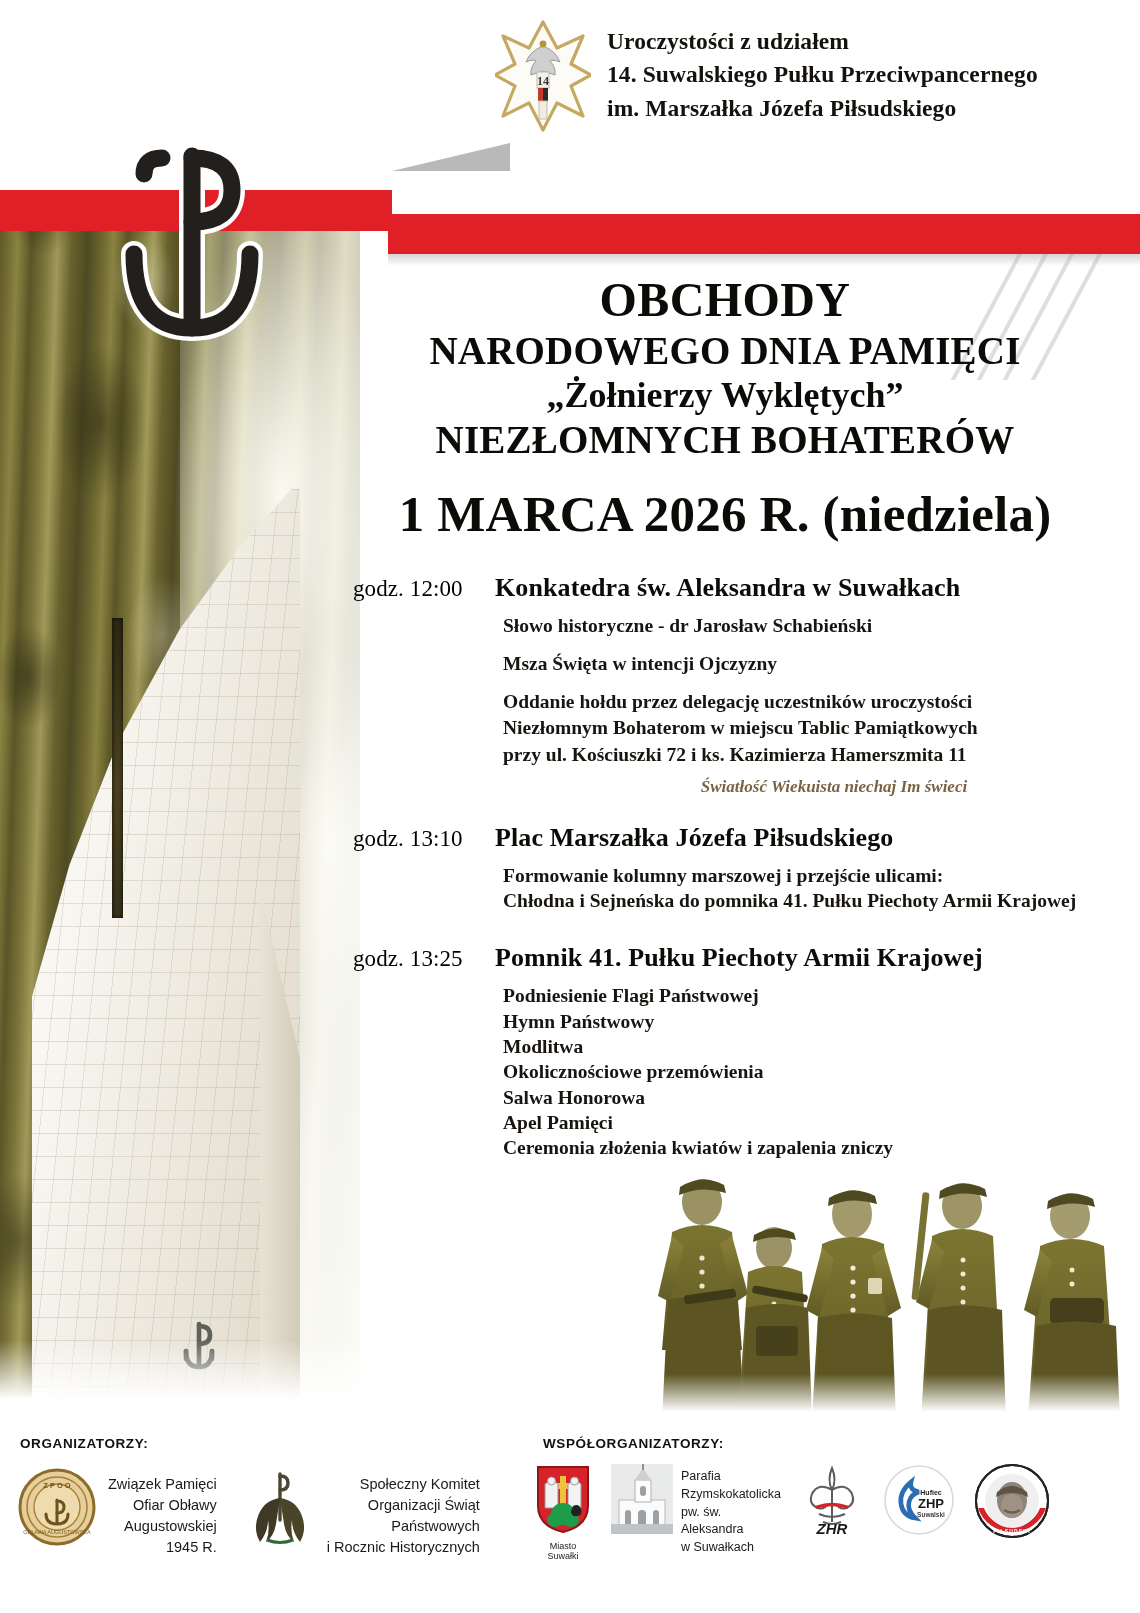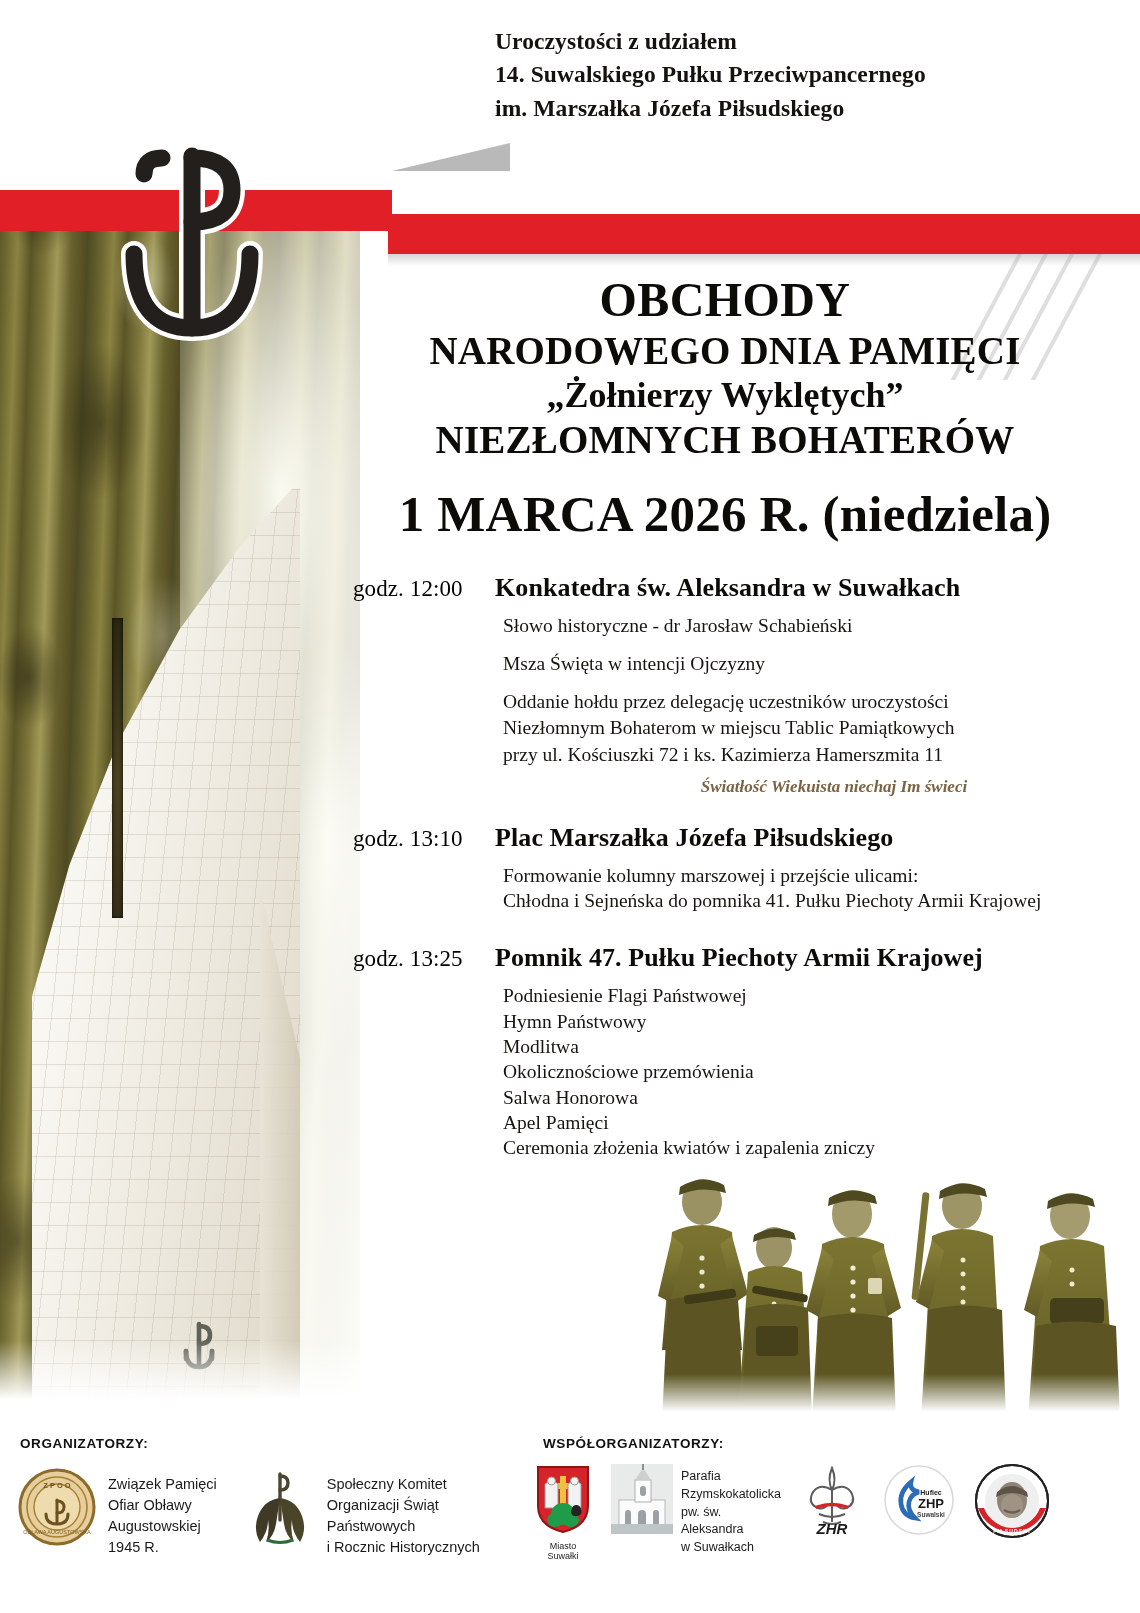--- a/index.html
+++ b/index.html
@@ -140,21 +140,21 @@
 
   .schedule { margin-top:30px; }
   .sched-item { margin-bottom:2px; }
   .sched-head { display:flex; align-items:baseline; }
   .sched-time {
     width:150px; flex:0 0 150px; font-size:23px; font-weight:normal;
     color:#000000; letter-spacing:.1px; padding-left:8px;
   }
   .sched-place { font-size:26px; font-weight:bold; color:#0d0b08; letter-spacing:.1px; }
   .sched-body { margin-left:150px; padding-left:8px; margin-top:10px; }
-  .sched-line { font-size:19.5px; font-weight:normal; color:#181410; line-height:1.34; }
+  .sched-line { font-size:19.5px; font-weight:bold; color:#181410; line-height:1.34; }
   .gap-para { margin-bottom:12px; }
   .blessing {
     text-align:center; font-style:italic; font-weight:bold; font-size:17px;
     color:#7a6342; margin-top:9px; margin-left:60px;
   }
   .block2 { margin-top:26px; }
   .block3 { margin-top:30px; }
   .sched-body-tight .sched-line { line-height:1.30; }
 
   
@@ -175,21 +175,21 @@
   .footer-label {
     position:absolute; font-size:13.5px; font-weight:bold; color:#111;
     letter-spacing:.6px; font-family:"Liberation Sans", sans-serif;
   }
   .lbl-org { left:20px; top:24px; }
   .lbl-coorg { left:543px; top:24px; }
 
   .org-row { position:absolute; left:18px; top:56px; display:flex; gap:28px; }
   .coorg-row { position:absolute; left:535px; top:52px; display:flex; gap:20px; align-items:flex-start; }
 
-  .org-entry { display:flex; align-items:flex-start; gap:12px; }
+  .org-entry { display:flex; align-items:flex-start; gap:12px;text-align:right; }
   .org-text {
     font-family:"Liberation Sans", sans-serif; font-size:14.5px;
     color:#1a1a1a; line-height:1.45; padding-top:6px;
   }
   .coorg-entry { display:flex; align-items:flex-start; gap:8px; }
   .coorg-text {
     font-family:"Liberation Sans", sans-serif; font-size:12.5px;
     color:#1a1a1a; line-height:1.42; padding-top:4px;
   }
   .logo-cap {
@@ -253,20 +253,34 @@
       <g fill="none" stroke="#221f1c" stroke-width="17" stroke-linecap="round" stroke-linejoin="round">
         <path d="M74 14 L74 186"></path>
         <path d="M74 16 q40 0 40 32 q0 32 -40 32"></path>
         <path d="M44 16 q-18 0 -18 16"></path>
         <path d="M16 112 q0 74 58 74 q58 0 58 -74"></path>
       </g>
     </svg>
   </div>
 
   <div class="header">
+    <div class="regiment-cross">
+      <svg viewBox="0 0 96 115" width="96" height="115" aria-hidden="true">
+        <path d="M48 4 L62 30 L88 18 L76 46 L96 57 L76 68 L88 98 L62 85 L48 112 L34 85 L8 98 L20 68 L0 57 L20 46 L8 18 L34 30 Z" fill="#fdfbf5" stroke="#c6a862" stroke-width="3.2" stroke-linejoin="round"></path>
+        <g>
+          <path d="M48 28 q-13 5 -17 16 q7 -3 10 -1 q-6 6 -5 14 l12 -4 l12 4 q1 -8 -5 -14 q3 -2 10 1 q-4 -11 -17 -16 z" fill="#cfcfcf" stroke="#9a9a9a" stroke-width="1"></path>
+          <circle cx="48" cy="26" r="3.4" fill="#b8923f"></circle>
+          <rect x="42" y="54" width="12" height="16" fill="#f4f1e8" stroke="#b9b9b9" stroke-width="1"></rect>
+          <text x="48" y="67" font-family="Liberation Serif, serif" font-size="12" font-weight="bold" text-anchor="middle" fill="#3a3a3a">14</text>
+          <rect x="43" y="70" width="10" height="13" fill="#2b2b2b"></rect>
+          <rect x="43" y="70" width="5" height="13" fill="#c0392b"></rect>
+          <rect x="44" y="83" width="8" height="18" fill="#efece2" stroke="#c3bda8" stroke-width="1"></rect>
+        </g>
+      </svg>
+    </div>
     <div class="header-lines">
       <div>Uroczystości z udziałem</div>
       <div>14. Suwalskiego Pułku Przeciwpancernego</div>
       <div>im. Marszałka Józefa Piłsudskiego</div>
     </div>
   </div>
 
   <div class="content">
     <div class="title-block">
       <div class="t1">OBCHODY</div>
@@ -300,21 +314,21 @@
         </div>
         <div class="sched-body sched-body-tight">
           <div class="sched-line">Formowanie kolumny marszowej i przejście ulicami:</div>
           <div class="sched-line">Chłodna i Sejneńska do pomnika 41. Pułku Piechoty Armii Krajowej</div>
         </div>
       </div>
 
       <div class="sched-item block3">
         <div class="sched-head">
           <div class="sched-time">godz. 13:25</div>
-          <div class="sched-place">Pomnik 47. Pułku Piechoty Armii Krajowej</div>
+          <div class="sched-place">Pomnik 41. Pułku Piechoty Armii Krajowej</div>
         </div>
         <div class="sched-body sched-body-tight">
           <div class="sched-line">Podniesienie Flagi Państwowej</div>
           <div class="sched-line">Hymn Państwowy</div>
           <div class="sched-line">Modlitwa</div>
           <div class="sched-line">Okolicznościowe przemówienia</div>
           <div class="sched-line">Salwa Honorowa</div>
           <div class="sched-line">Apel Pamięci</div>
           <div class="sched-line">Ceremonia złożenia kwiatów i zapalenia zniczy</div>
         </div>

